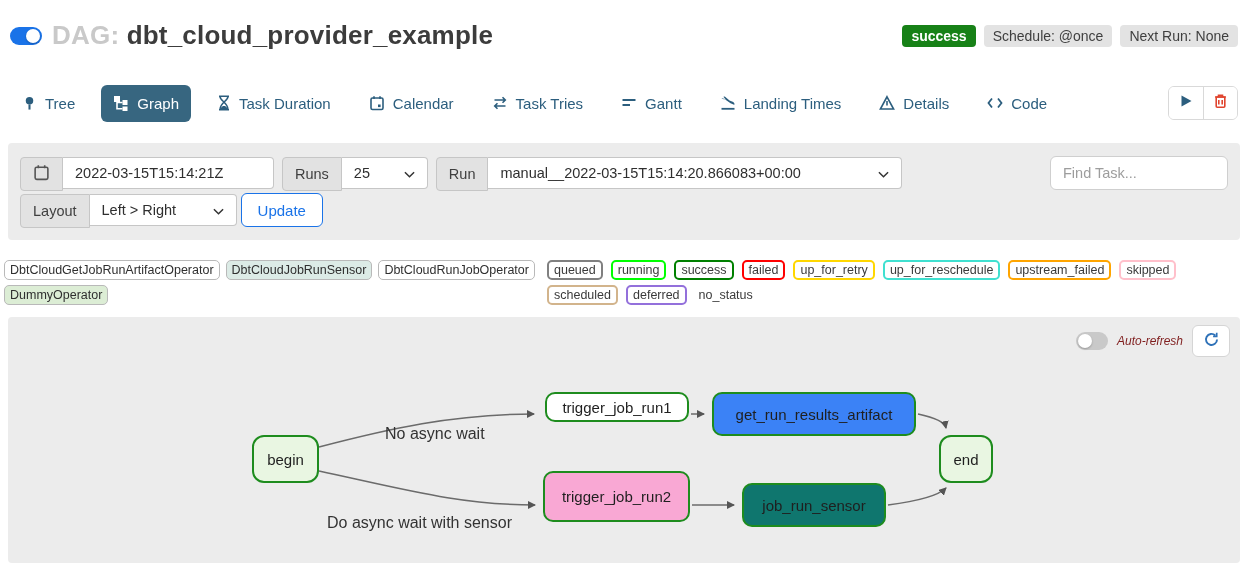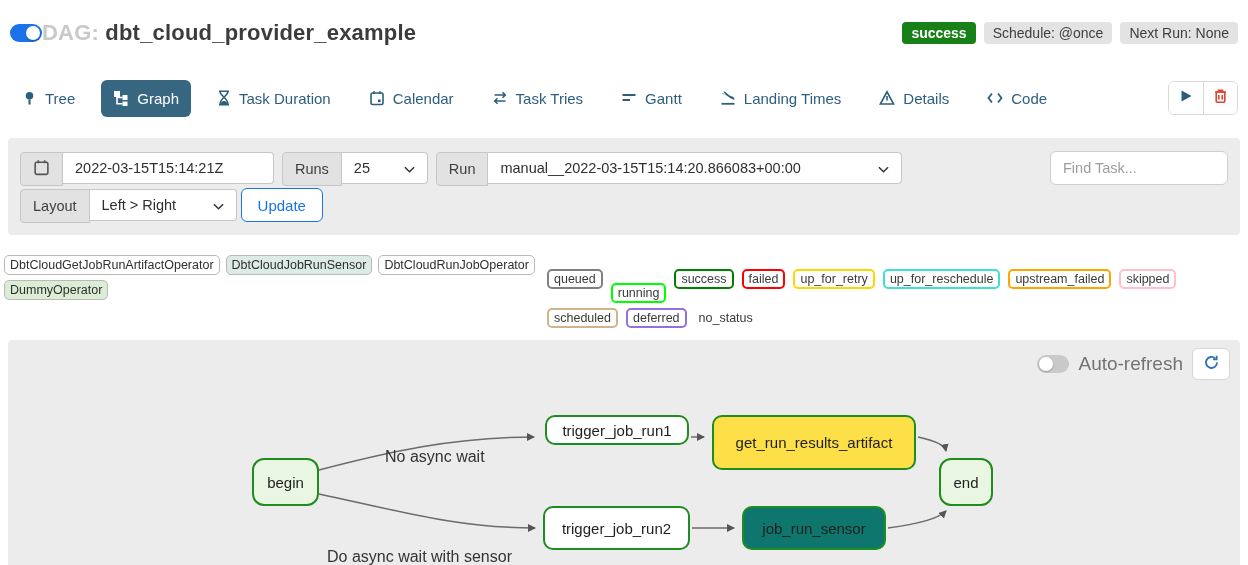--- a/index.html
+++ b/index.html
@@ -7,21 +7,21 @@
     font-family:"Liberation Sans", sans-serif; color:#3f3f3f; }
 
   
   .header { display:flex; align-items:center; padding:20px 10px 0 10px; }
   .toggle { width:32px; height:18px; border-radius:10px; position:relative; cursor:pointer; flex:0 0 auto; }
   .toggle.on  { background:#1a73e8; }
   .toggle.off { background:#c9c9c9; }
   .toggle .knob { position:absolute; top:2px; width:14px; height:14px; border-radius:50%; background:#fff; box-shadow:0 1px 2px rgba(0,0,0,.25); }
   .toggle.on .knob  { right:2px; }
   .toggle.off .knob { left:2px; }
-  .dag-title { font-size:22px; font-weight:700; color:#3c3c3c; letter-spacing:.2px; }
+  .dag-title { margin-left:10px; font-size:26px; font-weight:700; color:#3c3c3c; letter-spacing:.2px; }
   .dag-title .prefix { color:#c9c9c9; font-weight:700; }
   .header-badges { margin-left:auto; display:flex; gap:8px; align-items:center; }
   .badge { font-size:14px; padding:3px 9px; border-radius:4px; background:#e3e3e3; color:#3f3f3f; white-space:nowrap; }
   .badge.success { background:#178117; color:#fff; font-weight:700; }
 
   
   .tabbar { display:flex; align-items:center; margin:30px 10px 0 10px; height:44px; }
   .tab { display:flex; align-items:center; gap:8px; color:#2c5e7e; font-size:15px;
          padding:10px 12px; border-radius:6px; cursor:pointer; margin-right:14px; white-space:nowrap; }
   .tab.active { background:#376680; color:#fff; }
@@ -53,21 +53,21 @@
   .legend { display:flex; margin:20px 2px 0 2px; align-items:flex-start; }
   .ops { width:545px; display:flex; flex-wrap:wrap; gap:5px 6px; padding-left:2px; }
   .stats { flex:1; display:flex; flex-wrap:wrap; gap:5px 8px; align-items:center; }
   .op-badge { font-size:12.5px; color:#2f2f2f; border:1px solid #b9b9b9; border-radius:5px; padding:2px 5px; background:#fff; white-space:nowrap; }
   .st-badge { font-size:12.5px; color:#3a3a3a; border:2px solid #808080; border-radius:5px; padding:1px 5px; background:#fff; white-space:nowrap; }
   .st-plain { font-size:12.5px; color:#3a3a3a; padding:2px 4px; white-space:nowrap; }
 
   
   .graph-panel { position:relative; margin:12px 8px 0 8px; height:246px; background:#ececec; border-radius:4px; overflow:hidden; }
   .refresh-row { position:absolute; top:8px; right:10px; display:flex; align-items:center; gap:9px; z-index:3; }
-  .auto-label { font-size:19px; color:#737373; }
+  .auto-label { font-size:12px; color:#7f1d1d;font-style:italic; }
   .refresh-btn { width:38px; height:32px; background:#fff; border:1px solid #d5d5d5; border-radius:6px;
                  display:flex; align-items:center; justify-content:center; cursor:pointer; }
   .edges { position:absolute; left:0; top:0; width:100%; height:100%; }
   .node { position:absolute; border:2.5px solid #1e8c1e; border-radius:10px; background:#fff;
           display:flex; align-items:center; justify-content:center; font-size:15px; color:#1f1f1f; cursor:pointer; z-index:2; }
   .edge-label { position:absolute; font-size:16px; color:#333; white-space:nowrap; z-index:1; }
 </style>
 </head>
 <body>
 
@@ -238,21 +238,21 @@
 
 <div class="legend">
   <div class="ops">
     <span class="op-badge" style="background: rgb(255, 255, 255);">DbtCloudGetJobRunArtifactOperator</span>
     <span class="op-badge" style="background: rgb(220, 235, 230);">DbtCloudJobRunSensor</span>
     <span class="op-badge" style="background: rgb(255, 255, 255);">DbtCloudRunJobOperator</span>
     <span class="op-badge" style="background: rgb(220, 237, 213);">DummyOperator</span>
   </div>
   <div class="stats">
     <span class="st-badge" style="border-color: rgb(128, 128, 128);">queued</span>
-    <span class="st-badge" style="border-color: rgb(0, 255, 0); margin-top: 28px;">running</span>
+    <span class="st-badge" style="border-color: rgb(0, 255, 0);">running</span>
     <span class="st-badge" style="border-color: rgb(0, 128, 0);">success</span>
     <span class="st-badge" style="border-color: rgb(255, 0, 0);">failed</span>
     <span class="st-badge" style="border-color: rgb(255, 215, 0);">up_for_retry</span>
     <span class="st-badge" style="border-color: rgb(64, 224, 208);">up_for_reschedule</span>
     <span class="st-badge" style="border-color: rgb(255, 165, 0);">upstream_failed</span>
     <span class="st-badge" style="border-color: rgb(255, 192, 203);">skipped</span>
     <span class="st-badge" style="border-color: rgb(210, 180, 140);">scheduled</span>
     <span class="st-badge" style="border-color: rgb(147, 112, 219);">deferred</span>
     <span class="st-plain">no_status</span>
   </div>
@@ -283,20 +283,20 @@
       <path d="M311,154 C395,172 452,188 527,188" marker-end="url(#arrow)"></path>
       <path d="M683,97 L696,97" marker-end="url(#arrow)"></path>
       <path d="M910,97 C929,101 937,106 938,111" marker-end="url(#arrow)"></path>
       <path d="M684,188 L726,188" marker-end="url(#arrow)"></path>
       <path d="M880,188 C911,184 931,178 938,171" marker-end="url(#arrow)"></path>
     </g>
   </svg>
 
   <div class="node" style="left: 244px; top: 118px; width: 67px; height: 48px; border-radius: 12px; background: rgb(233, 246, 226); border-color: rgb(30, 140, 30);">begin</div>
   <div class="node" style="left: 537px; top: 75px; width: 144px; height: 30px; background: rgb(255, 255, 255); border-color: rgb(30, 140, 30);">trigger_job_run1</div>
-  <div class="node" style="left: 704px; top: 75px; width: 204px; height: 55px; background: #fde047; border-color: rgb(30, 140, 30);">get_run_results_artifact</div>
+  <div class="node" style="left: 704px; top: 75px; width: 204px; height: 44px; background: #3b82f6; border-color: rgb(30, 140, 30);">get_run_results_artifact</div>
   <div class="node" style="left: 931px; top: 118px; width: 54px; height: 48px; border-radius: 12px; background: rgb(233, 246, 226); border-color: rgb(30, 140, 30);">end</div>
-  <div class="node" style="left: 535px; top: 166px; width: 147px; height: 44px; background: #ffffff; border-color: rgb(30, 140, 30);">trigger_job_run2</div>
+  <div class="node" style="left: 535px; top: 154px; width: 147px; height: 51px; background: #f9a8d4; border-color: rgb(30, 140, 30);">trigger_job_run2</div>
   <div class="node" style="left: 734px; top: 166px; width: 144px; height: 44px; background: #0f766e; border-color: rgb(30, 140, 30);">job_run_sensor</div>
 
   <div class="edge-label" style="left:377px; top:108px;">No async wait</div>
-  <div class="edge-label" style="left:319px; top:208px;">Do async wait with sensor</div>
+  <div class="edge-label" style="left:319px; top:197px;">Do async wait with sensor</div>
 </div>
 
 </body></html>

